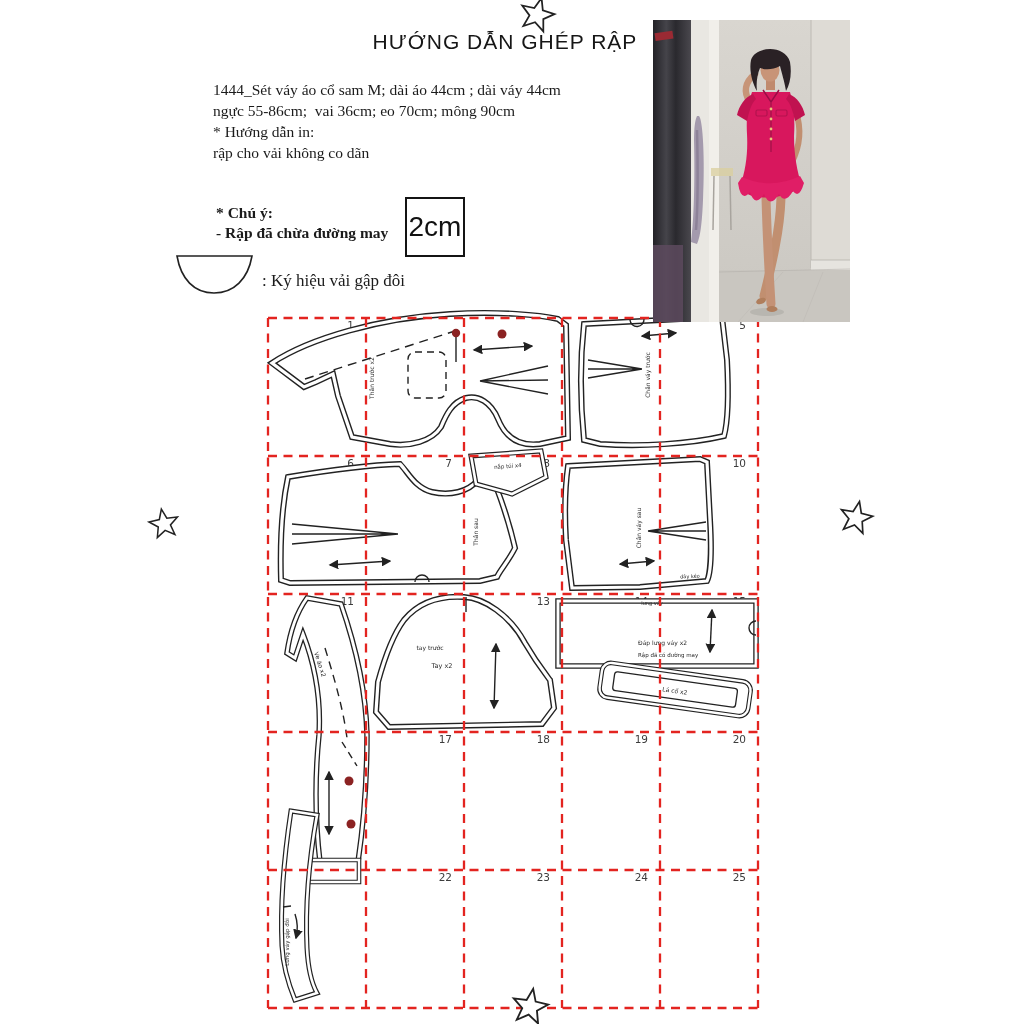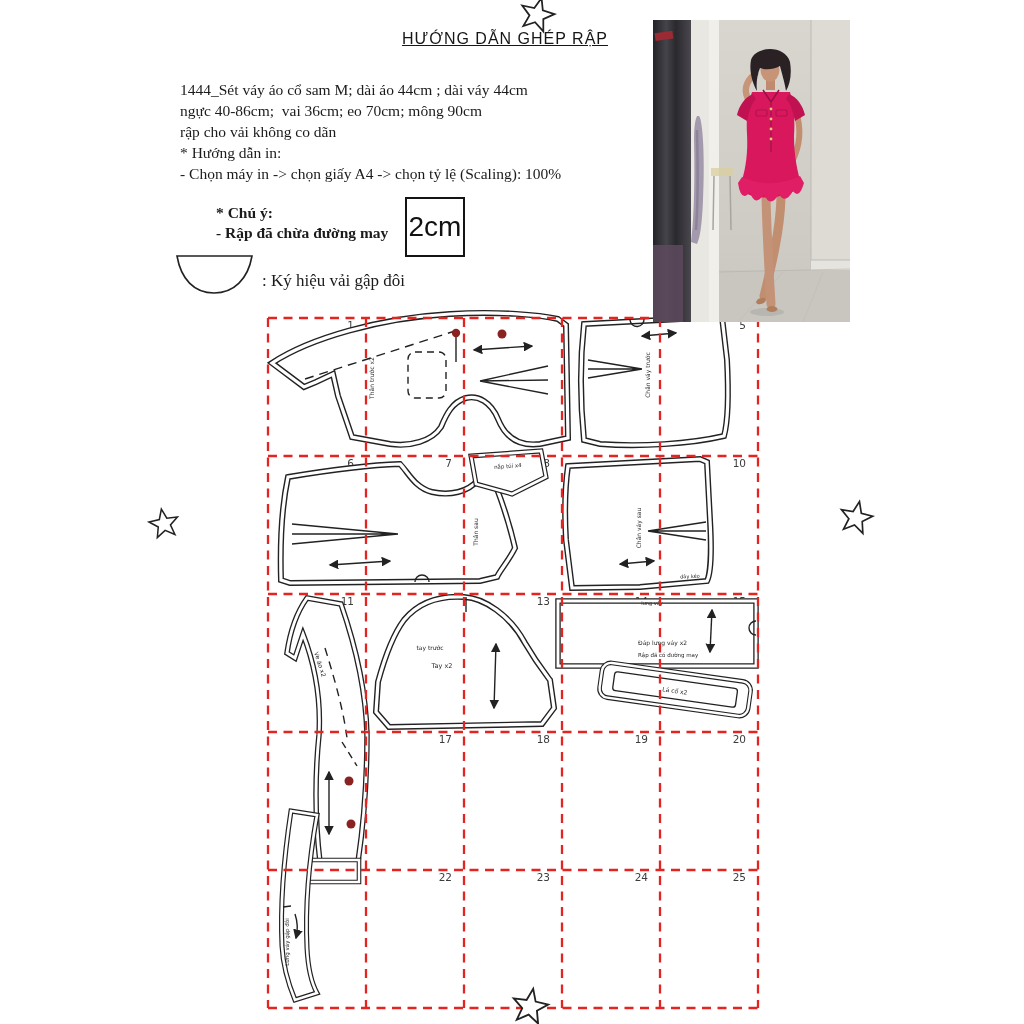--- a/index.html
+++ b/index.html
@@ -1,22 +1,22 @@
 <!DOCTYPE html>
 <html><head>
 <meta charset="utf-8">
 <style>
   html,body{margin:0;padding:0;background:#ffffff;}
   .page{position:relative;width:1024px;height:1024px;background:#fff;overflow:hidden;
         font-family:"Liberation Serif","DejaVu Serif",serif;color:#1b1b1b;}
   .title{position:absolute;top:30px;left:0;width:1010px;text-align:center;
          font-family:"Liberation Sans","DejaVu Sans",sans-serif;
-         font-size:16px;letter-spacing:1px;color:#161616;text-decoration:underline;}
+         font-size:21px;letter-spacing:1px;color:#161616;}
   .info{position:absolute;top:79px;left:180px;font-size:15.5px;line-height:21px;}
-  .info div{white-space:pre;}
+  .info div{white-space:pre;margin-left:33px;}
   .note{position:absolute;top:203px;left:180px;font-size:15.5px;line-height:20px;font-weight:bold;margin-left:36px;}
   .scale-box{position:absolute;left:405px;top:197px;width:56px;height:56px;
              border:2.5px solid #141414;display:flex;align-items:center;justify-content:center;
              font-family:"Liberation Sans","DejaVu Sans",sans-serif;font-size:28px;color:#111;text-align:center;}
   .fold-symbol{position:absolute;left:172px;top:252px;}
   .fold-label{position:absolute;left:262px;top:271px;font-size:17px;}
   .board{position:absolute;left:0;top:0;}
   .photo{position:absolute;left:653px;top:20px;width:197px;height:302px;overflow:hidden;}
   .pg{font-family:"DejaVu Sans",sans-serif;font-size:10.5px;fill:#3c3c3c;text-anchor:end;}
   .plabel{font-family:"DejaVu Sans",sans-serif;fill:#2a2a2a;}
@@ -26,24 +26,23 @@
 </style>
 </head>
 <body>
 
 <div class="page">
 
   <div class="title">HƯỚNG DẪN GHÉP RẬP</div>
 
   <div class="info">
     <div>1444_Sét váy áo cổ sam M; dài áo 44cm ; dài váy 44cm</div>
-    <div>ngực 40-86cm;  vai 36cm; eo 70cm; mông 90cm</div>
+    <div>ngực 55-86cm;  vai 36cm; eo 70cm; mông 90cm</div>
+    <div>* Hướng dẫn in:</div>
     <div>rập cho vải không co dãn</div>
-    <div>* Hướng dẫn in:</div>
-    <div>- Chọn máy in -&gt; chọn giấy A4 -&gt; chọn tỷ lệ (Scaling): 100%</div>
   </div>
 
   <div class="note">
     <div>* Chú ý:</div>
     <div>- Rập đã chừa đường may</div>
   </div>
 
   <div class="scale-box">
     <span>2cm</span>
   </div>

